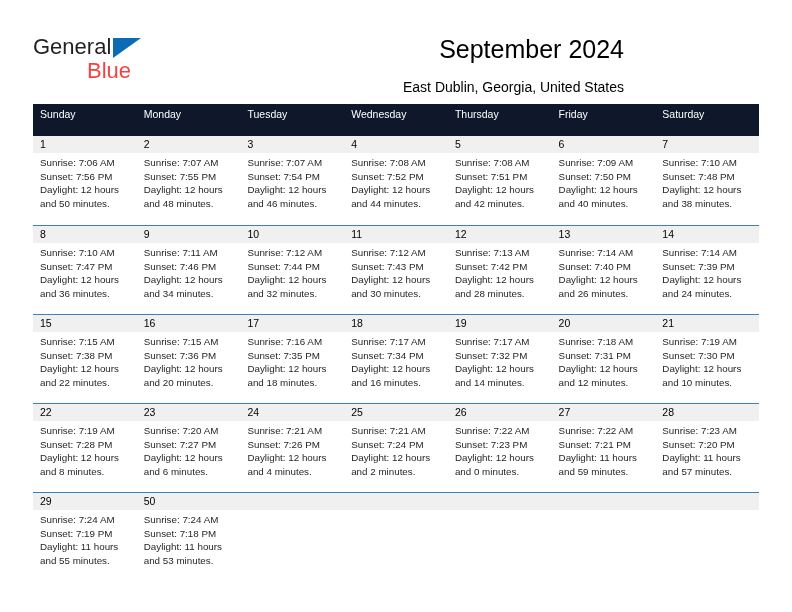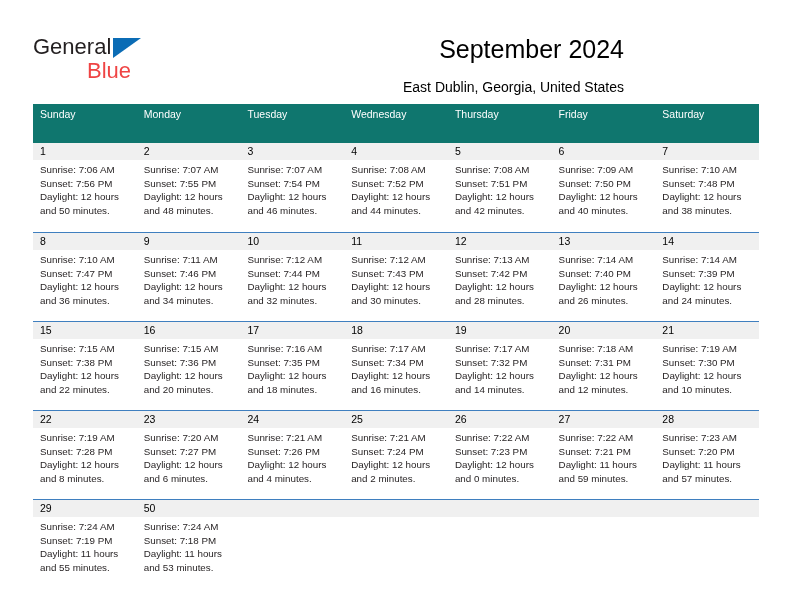--- a/index.html
+++ b/index.html
@@ -86,22 +86,22 @@
 
   
   .calendar {
     position: absolute;
     left: 33px;
     top: 104px;
     width: 726px;
   }
   .cal-head {
     display: flex;
-    background: #0f766e;
-    height: 39px;
+    background: #0f172a;
+    height: 32px;
   }
   .cal-head .hcell {
     flex: 1 1 0;
     font-size: 10.5px;
     color: #ffffff;
     line-height: 21px;
     padding-left: 7px;
     box-sizing: border-box;
     white-space: nowrap;
     overflow: hidden;

